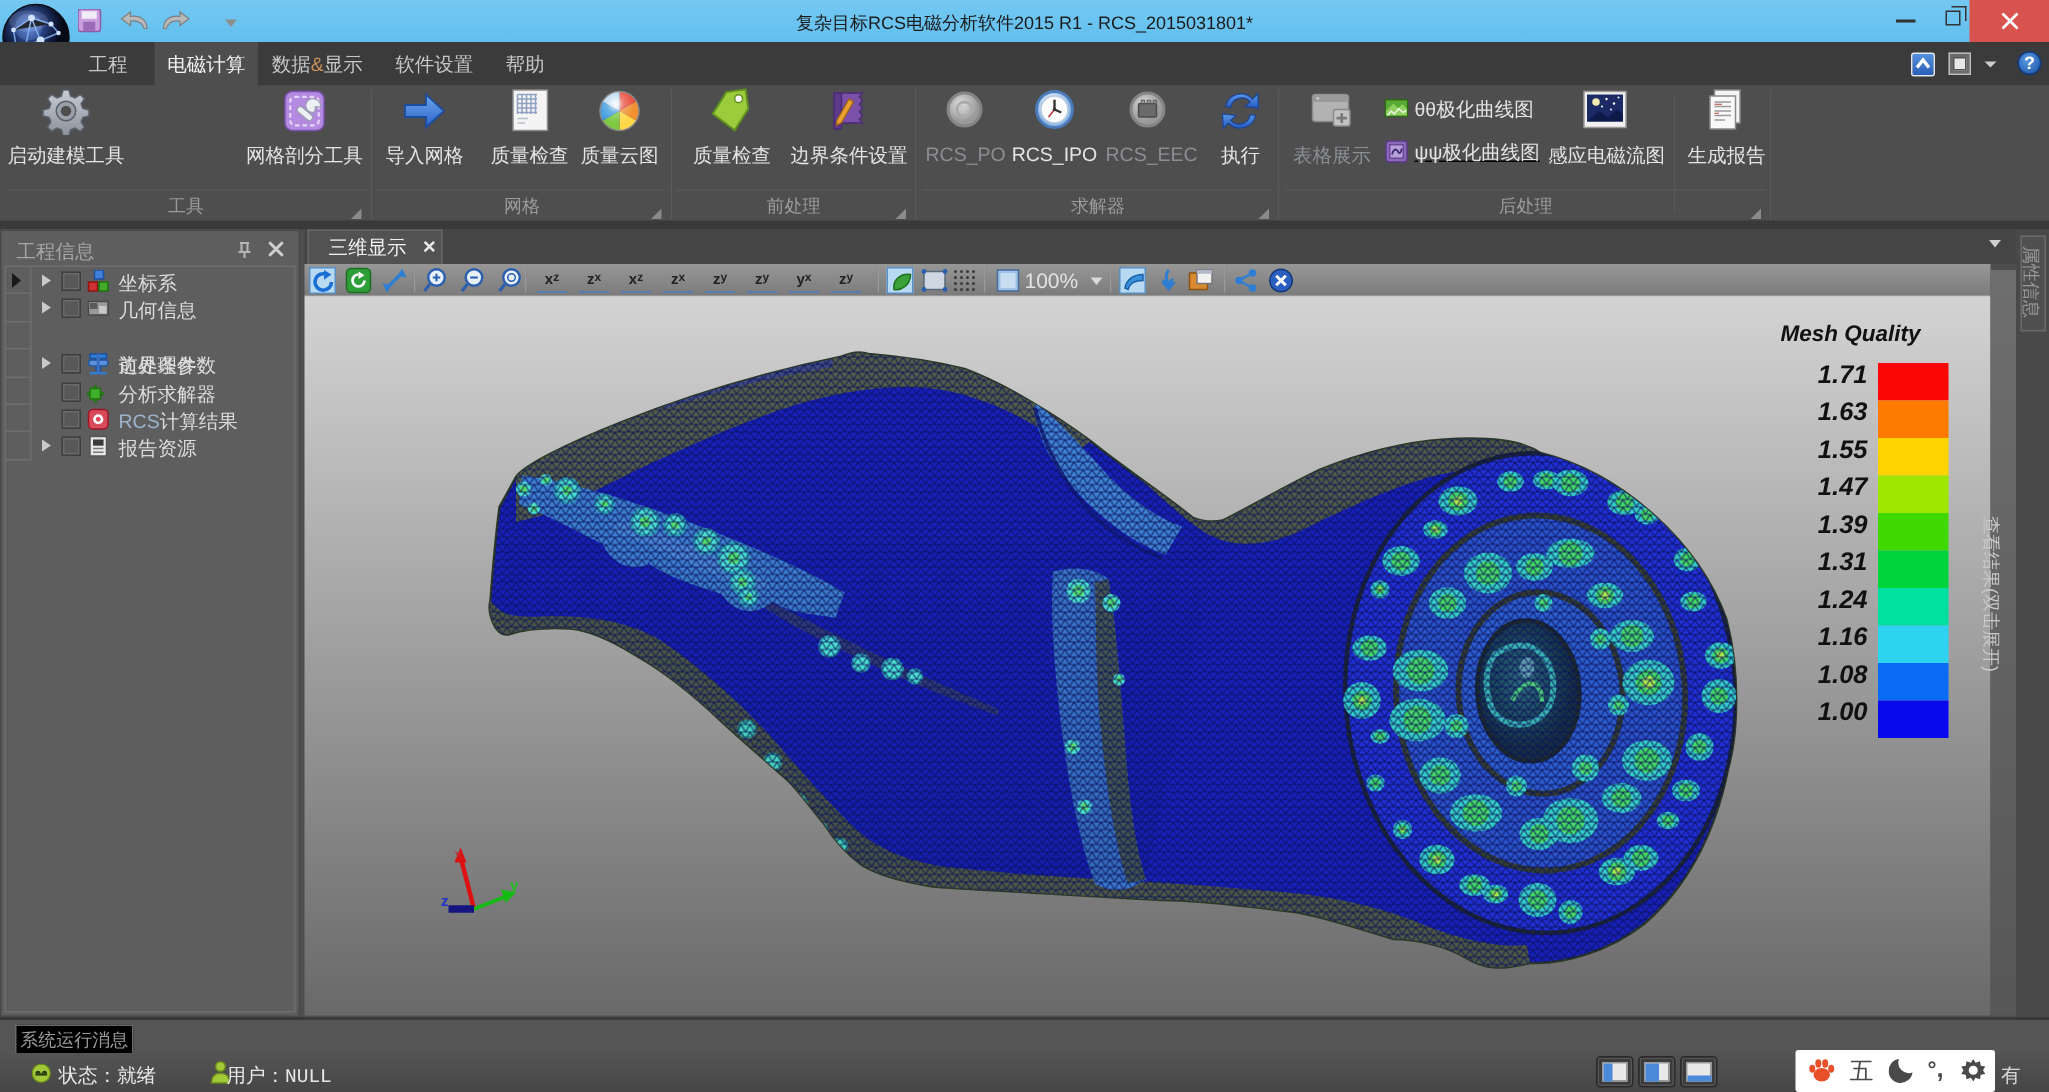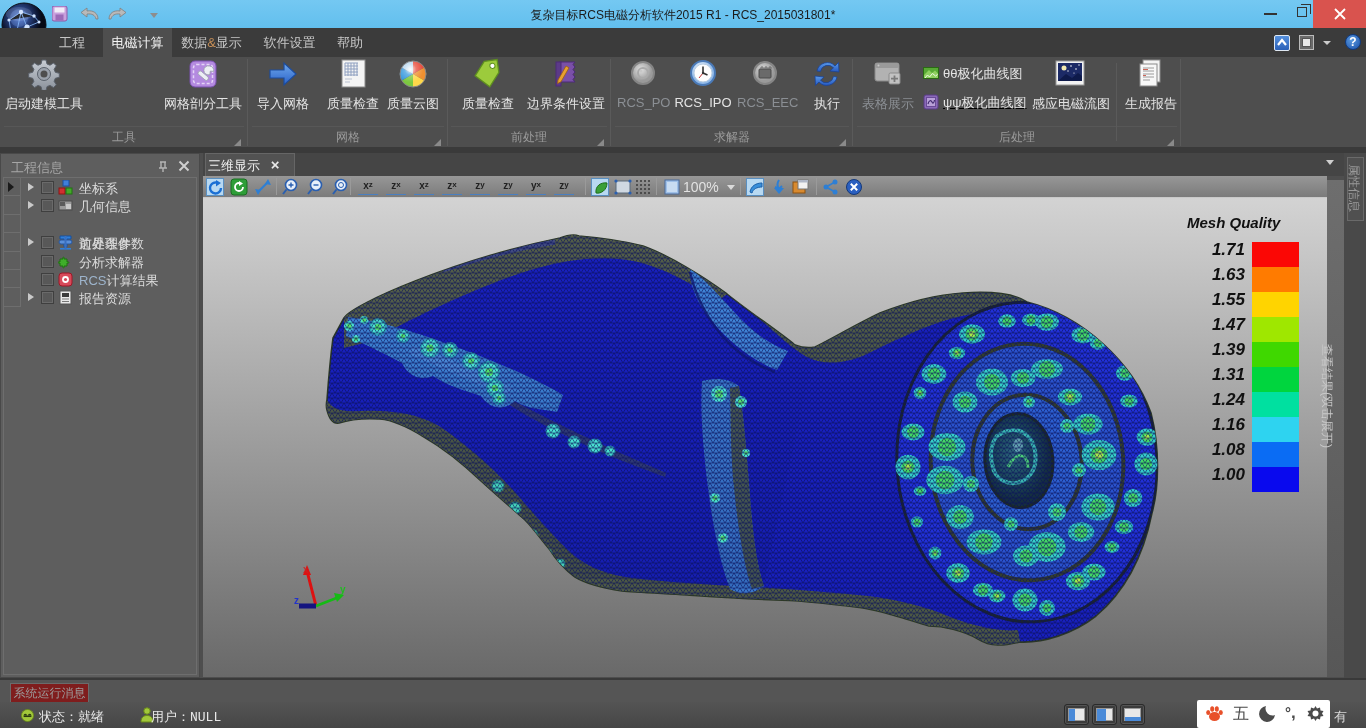--- a/index.html
+++ b/index.html
@@ -28,40 +28,40 @@
 #lp-title{left:10px;top:5px;font-size:13px;color:#a6a6a6;}
 #lp-body{left:2px;top:23px;width:194px;height:498px;border:1px solid #6e6e6e;background:#5e5e5e;}
 .lrowcell{position:absolute;left:0;width:17px;height:18.4px;border-right:1px solid #6e6e6e;border-bottom:1px solid #6e6e6e;}
 .trow{position:absolute;left:0;width:193px;height:19px;font-size:13px;color:#dcdcdc;}
 .trow .arr{position:absolute;left:24px;top:4px;width:0;height:0;border-left:6px solid #c9c9c9;border-top:4.5px solid transparent;border-bottom:4.5px solid transparent;}
 .trow .cb{position:absolute;left:37px;top:2px;width:13px;height:13px;background:#585858;border:1px solid #3f3f3f;box-shadow:inset 0 0 0 1px #6a6a6a;}
 .trow .tic{position:absolute;left:54px;top:1px;width:15px;height:15px;}
 .trow .tlb{position:absolute;left:75px;top:1px;}
 
 #vp-tabstrip{left:203px;top:153px;width:1141px;height:23px;background:#454545;}
-#vp-tab{left:2px;top:0px;width:90px;height:23px;background:#525252;border:1px solid #666;border-bottom:none;color:#f0f0f0;font-size:13px;text-align:left;line-height:22px;padding-left:2px;}
+#vp-tab{left:2px;top:0px;width:90px;height:23px;background:#525252;border:1px solid #666;border-bottom:none;color:#f0f0f0;font-size:13px;text-align:left;line-height:22px;padding-left:13px;}
 #vp-toolbar{left:203px;top:176px;width:1124px;height:22px;background:linear-gradient(#979797,#7b7b7b);border-bottom:1px solid #c9c9c9;}
 .vsep{position:absolute;top:2px;width:1px;height:17px;background:#6a6a6a;border-right:1px solid #9a9a9a;}
 .vico{position:absolute;top:2px;width:18px;height:18px;}
 .vico.sel{background:#b8d9f2;border:1px solid #5a8fc0;}
 .axico{position:absolute;top:4px;width:20px;height:15px;font-size:10px;font-weight:bold;color:#222;text-align:center;border-bottom:1.5px solid #4a7fc0;}
 .axico i{font-style:normal;font-size:8px;vertical-align:2px;}
 .lybtn{position:absolute;top:2px;width:25px;height:21px;background:#3c3c3c;border:1px solid #2a2a2a;border-radius:3px;box-shadow:inset 0 0 0 1px #555;}
 .lyin{position:absolute;left:3px;top:3px;width:17px;height:13px;background:#e8e8e8;border:1px solid #999;}
 .lyblue{position:absolute;background:#4a8ad8;}
 #canvas{left:203px;top:198px;width:1124px;height:479px;background:linear-gradient(#d3d3d3,#696969);}
 
 #rstrip{left:1327px;top:180px;width:17px;height:497px;background:linear-gradient(#6e6e6e,#575757);}
 #rstrip span{position:absolute;left:8px;top:164px;font-size:12px;color:#c9c9c9;white-space:nowrap;transform:rotate(90deg);transform-origin:0 0;display:block;}
 #farright{left:1344px;top:153px;width:22px;height:525px;background:#494949;}
 #fr-tab{left:3px;top:4px;width:17px;height:64px;border:1px solid #6a6a6a;background:#505050;}
 #fr-tab span{position:absolute;left:14px;top:6px;font-size:12px;color:#9a9a9a;white-space:nowrap;transform:rotate(90deg);transform-origin:0 0;display:block;}
 
 #msgstrip{left:0;top:678px;width:1366px;height:24px;background:#555;border-top:2px solid #393939;}
-#msg-tab{left:10px;top:3px;width:79px;height:21px;background:#7f1d1d;border:1px solid #6b6b6b;border-bottom:none;color:#9c9c9c;font-size:12px;text-align:center;line-height:19px;}
+#msg-tab{left:10px;top:3px;width:79px;height:21px;background:#000000;border:1px solid #6b6b6b;border-bottom:none;color:#9c9c9c;font-size:12px;text-align:center;line-height:19px;}
 #statusbar{left:0;top:702px;width:1366px;height:26px;background:linear-gradient(#545454,#464646);color:#e8e8e8;font-size:13px;}
 
 #legend-title{font-size:15px;font-weight:bold;font-style:italic;color:#111;}
 .leg-lb{position:absolute;right:0;font-size:17px;font-weight:bold;font-style:italic;color:#111;text-align:right;}
 .leg-seg{position:absolute;left:0;width:47px;height:25px;}
 </style></head>
 <body>
 <div id="stage">
   <div class="abs" id="titlebar"></div>
   <div class="abs" id="title-text">复杂目标RCS电磁分析软件2015 R1 - RCS_2015031801*</div>

